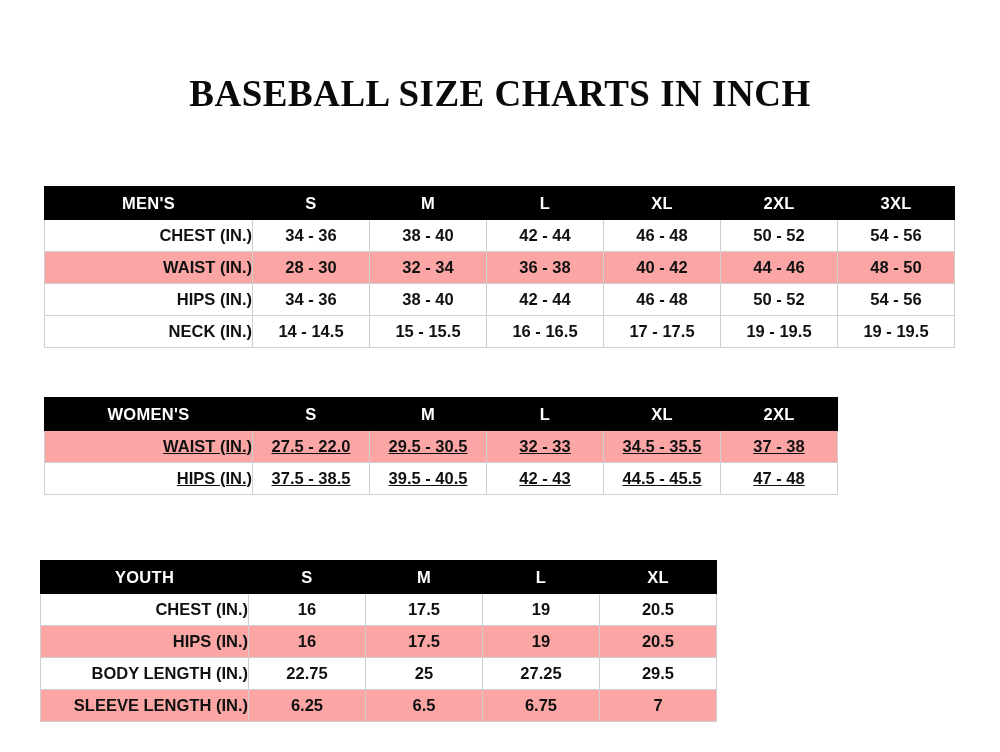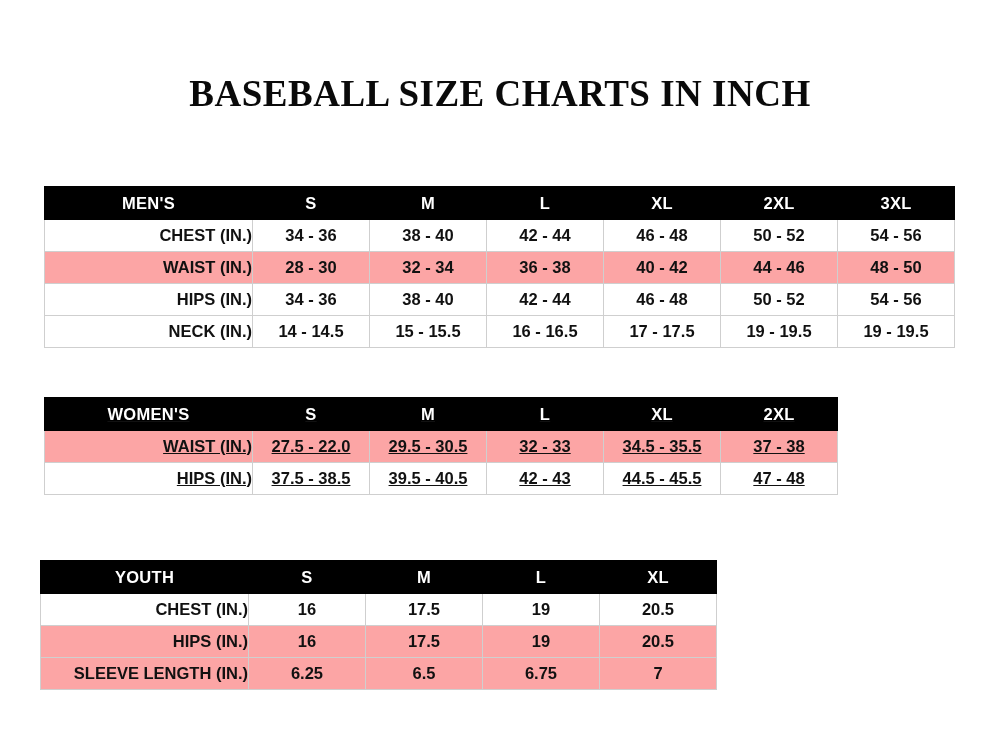--- a/index.html
+++ b/index.html
@@ -227,20 +227,27 @@
         <td>19</td>
         <td>20.5</td>
       </tr>
       <tr class="alt">
         <td class="rowlabel">HIPS (IN.)</td>
         <td>16</td>
         <td>17.5</td>
         <td>19</td>
         <td>20.5</td>
       </tr>
+      <tr>
+        <td class="rowlabel">BODY LENGTH (IN.)</td>
+        <td>22.75</td>
+        <td>25</td>
+        <td>27.25</td>
+        <td>29.5</td>
+      </tr>
       <tr class="alt">
         <td class="rowlabel">SLEEVE LENGTH (IN.)</td>
         <td>6.25</td>
         <td>6.5</td>
         <td>6.75</td>
         <td>7</td>
       </tr>
     </tbody>
   </table>
 

